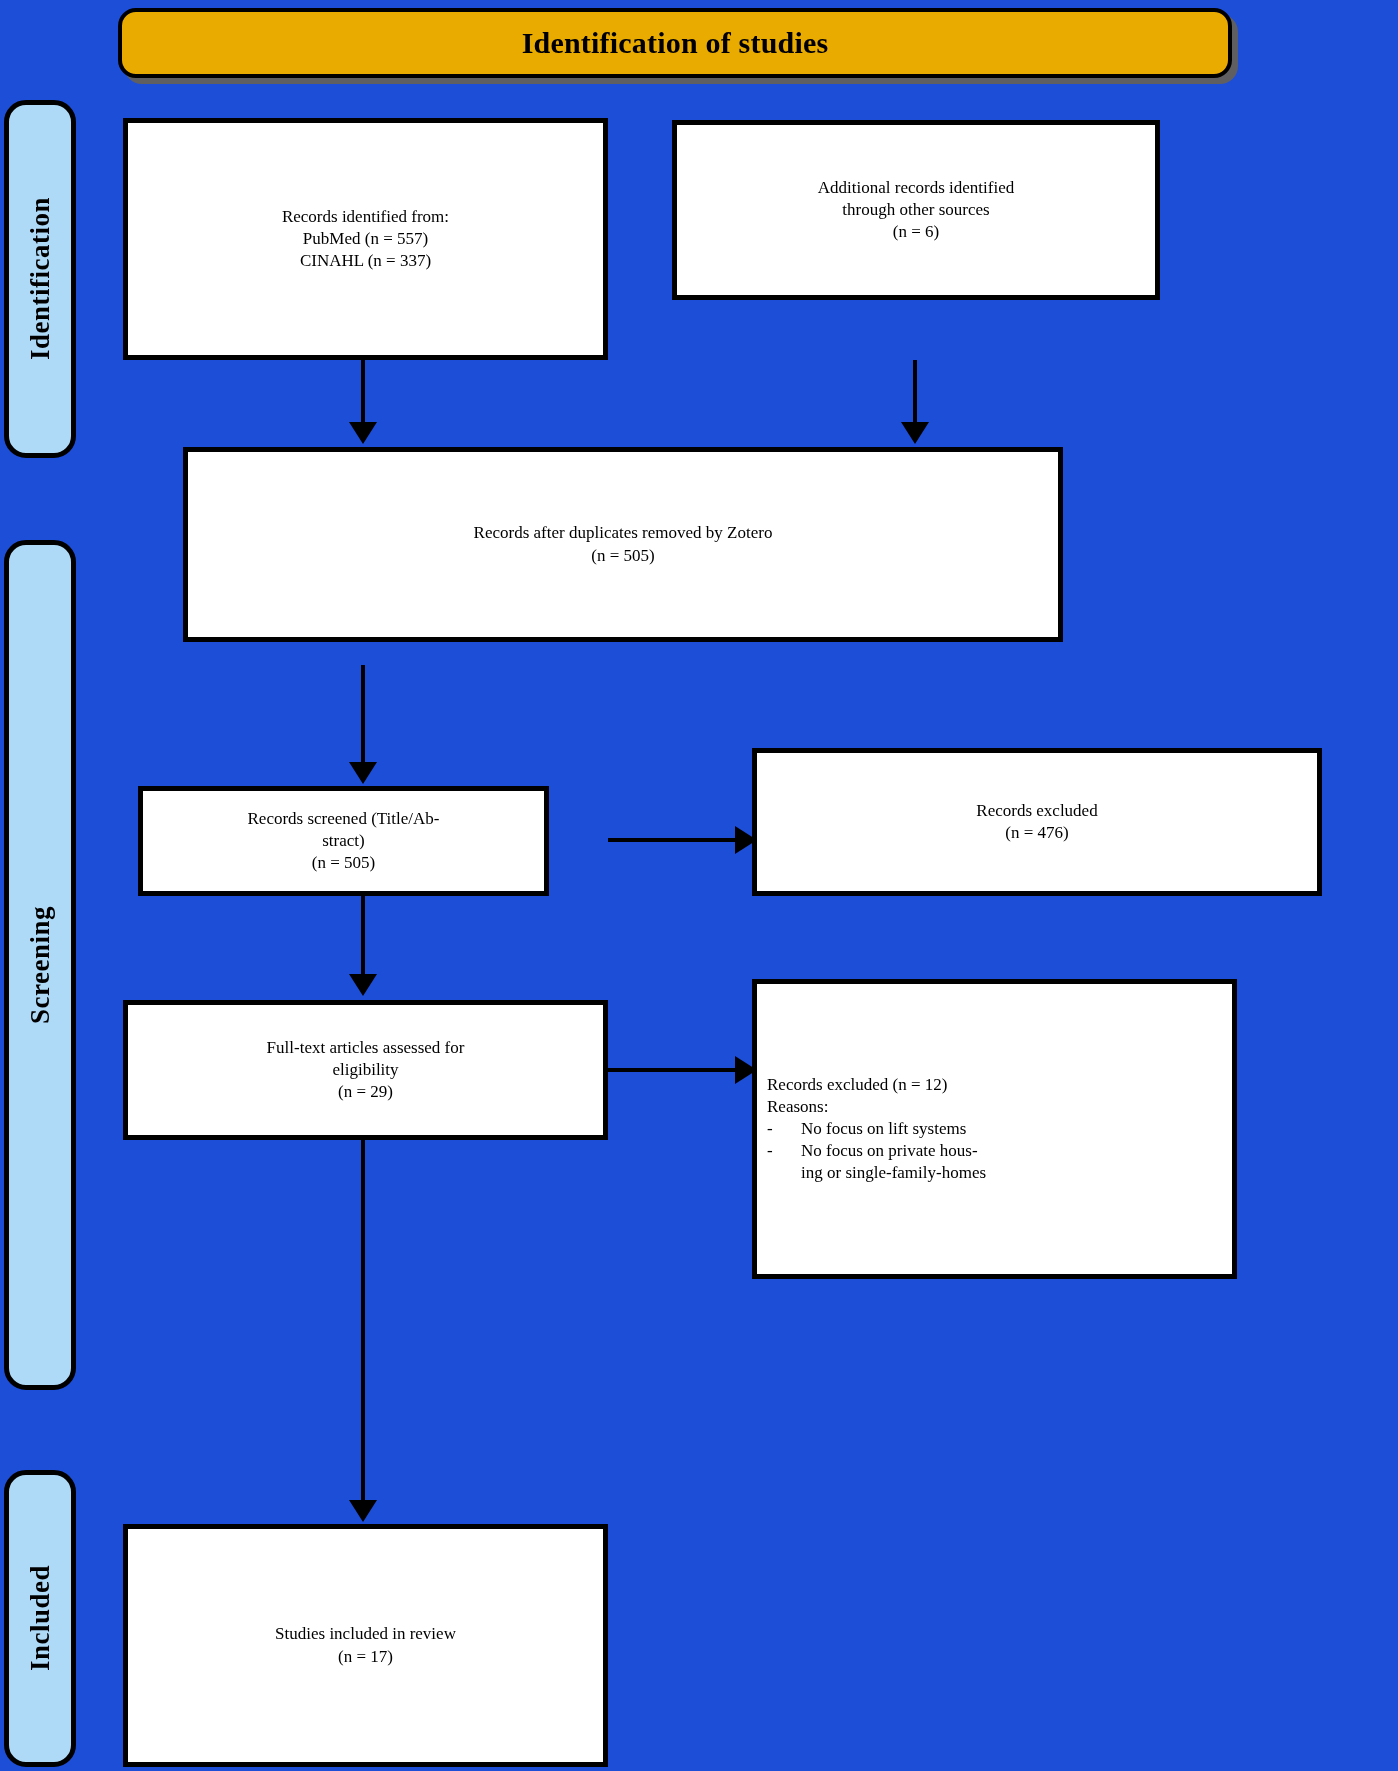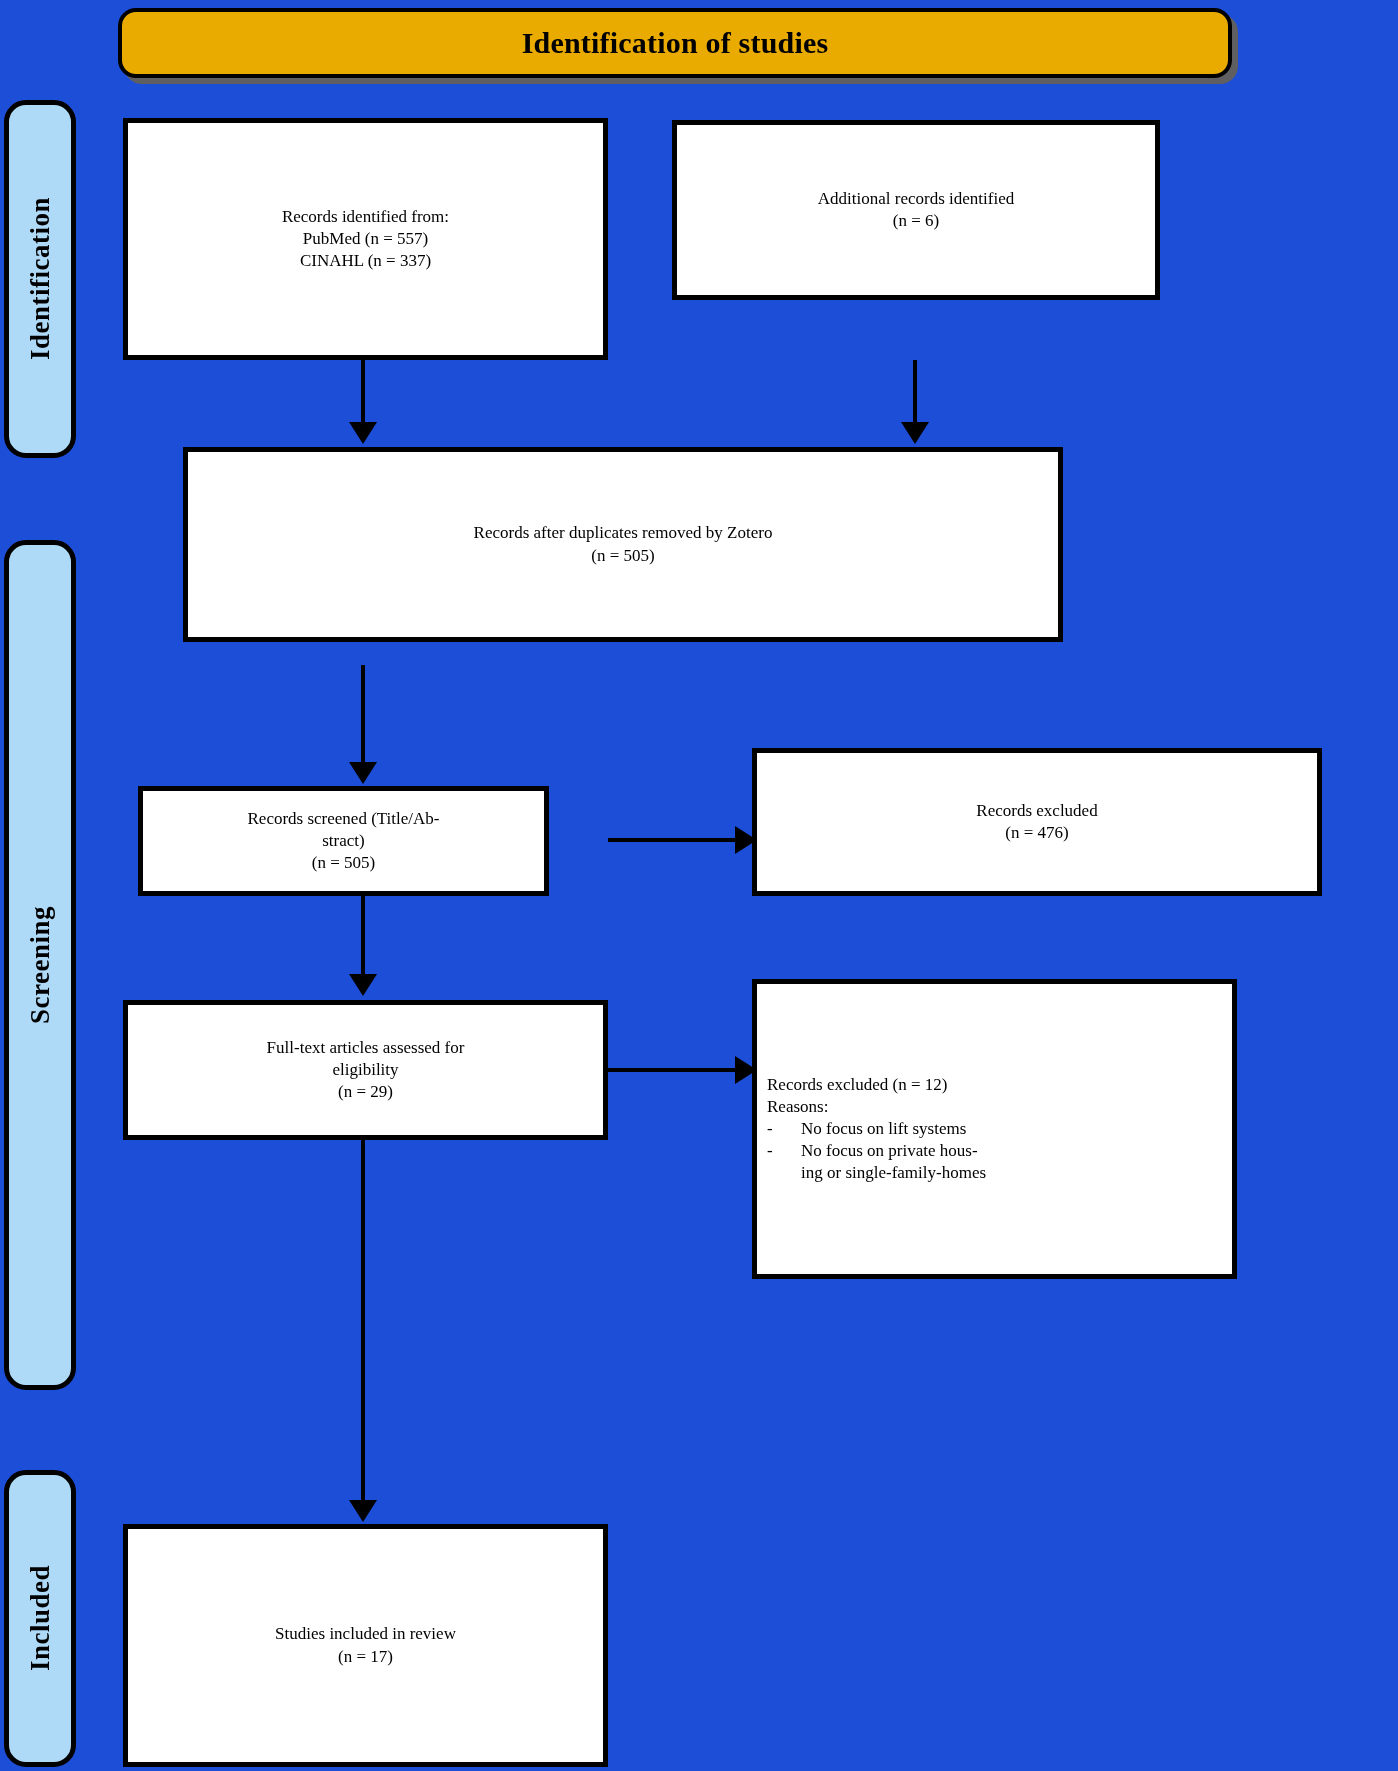--- a/index.html
+++ b/index.html
@@ -148,20 +148,21 @@
     <div class="txt">
       <span class="line">Records identified from:</span>
       <span class="line">PubMed (n = 557)</span>
       <span class="line">CINAHL (n = 337)</span>
     </div>
   </div>
 
   <div class="node" style="left:672px; top:120px; width:488px; height:180px;">
     <div class="txt">
       <span class="line">Additional records identified</span>
+      <span class="line">through other sources</span>
       <span class="line">(n = 6)</span>
     </div>
   </div>
 
   <div class="vline" style="left:361px; top:360px; height:64px;"></div>
   <div class="arrow-down" style="left:349px; top:422px;"></div>
 
   <div class="vline" style="left:913px; top:360px; height:64px;"></div>
   <div class="arrow-down" style="left:901px; top:422px;"></div>
 

